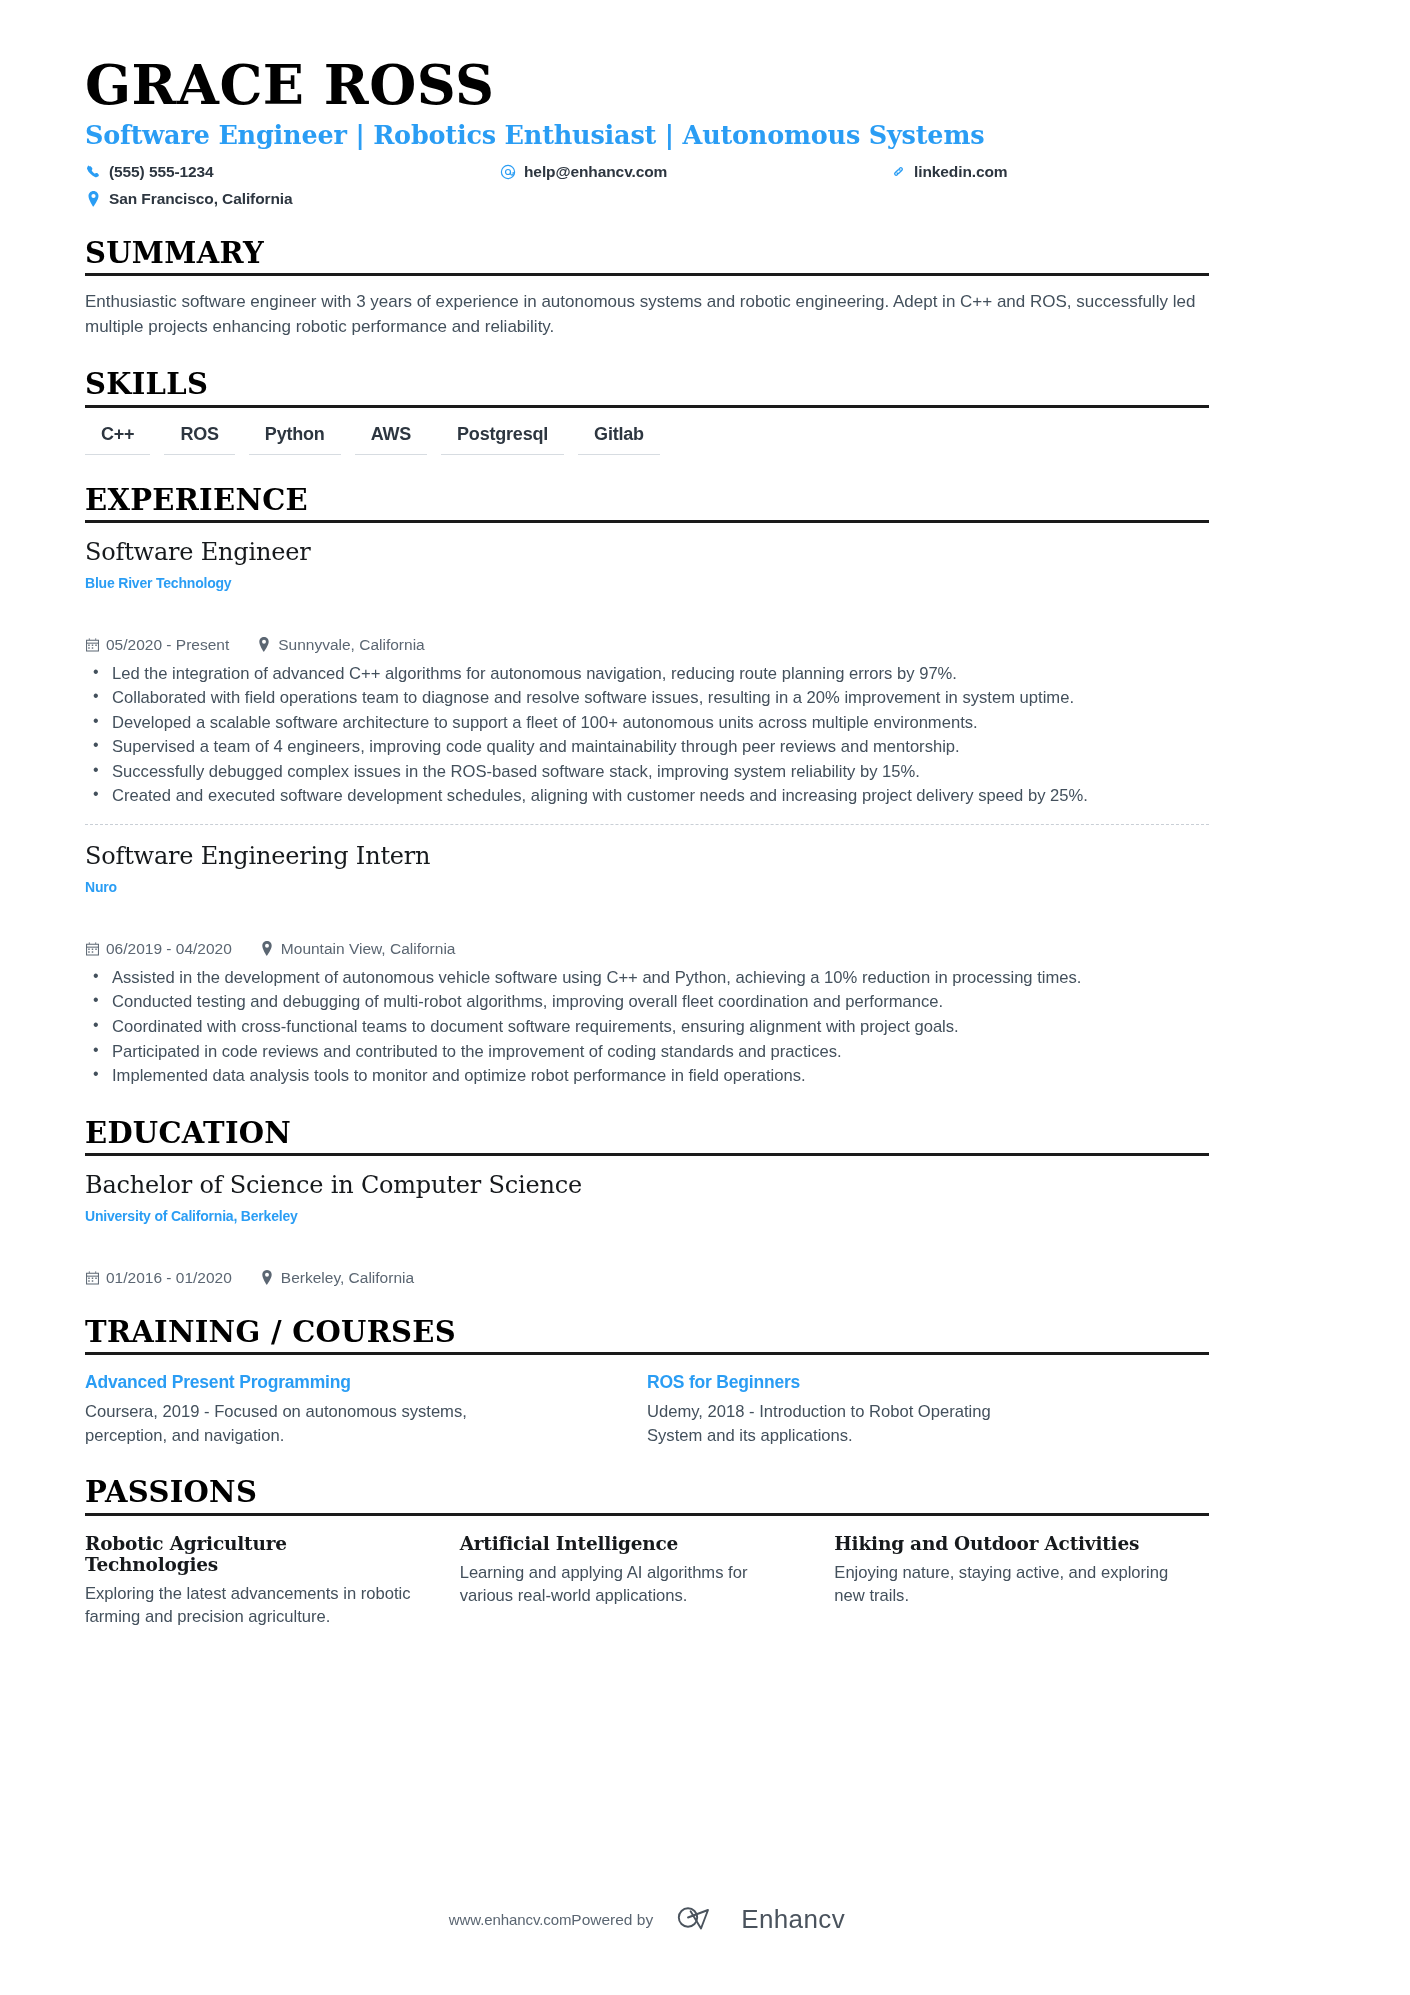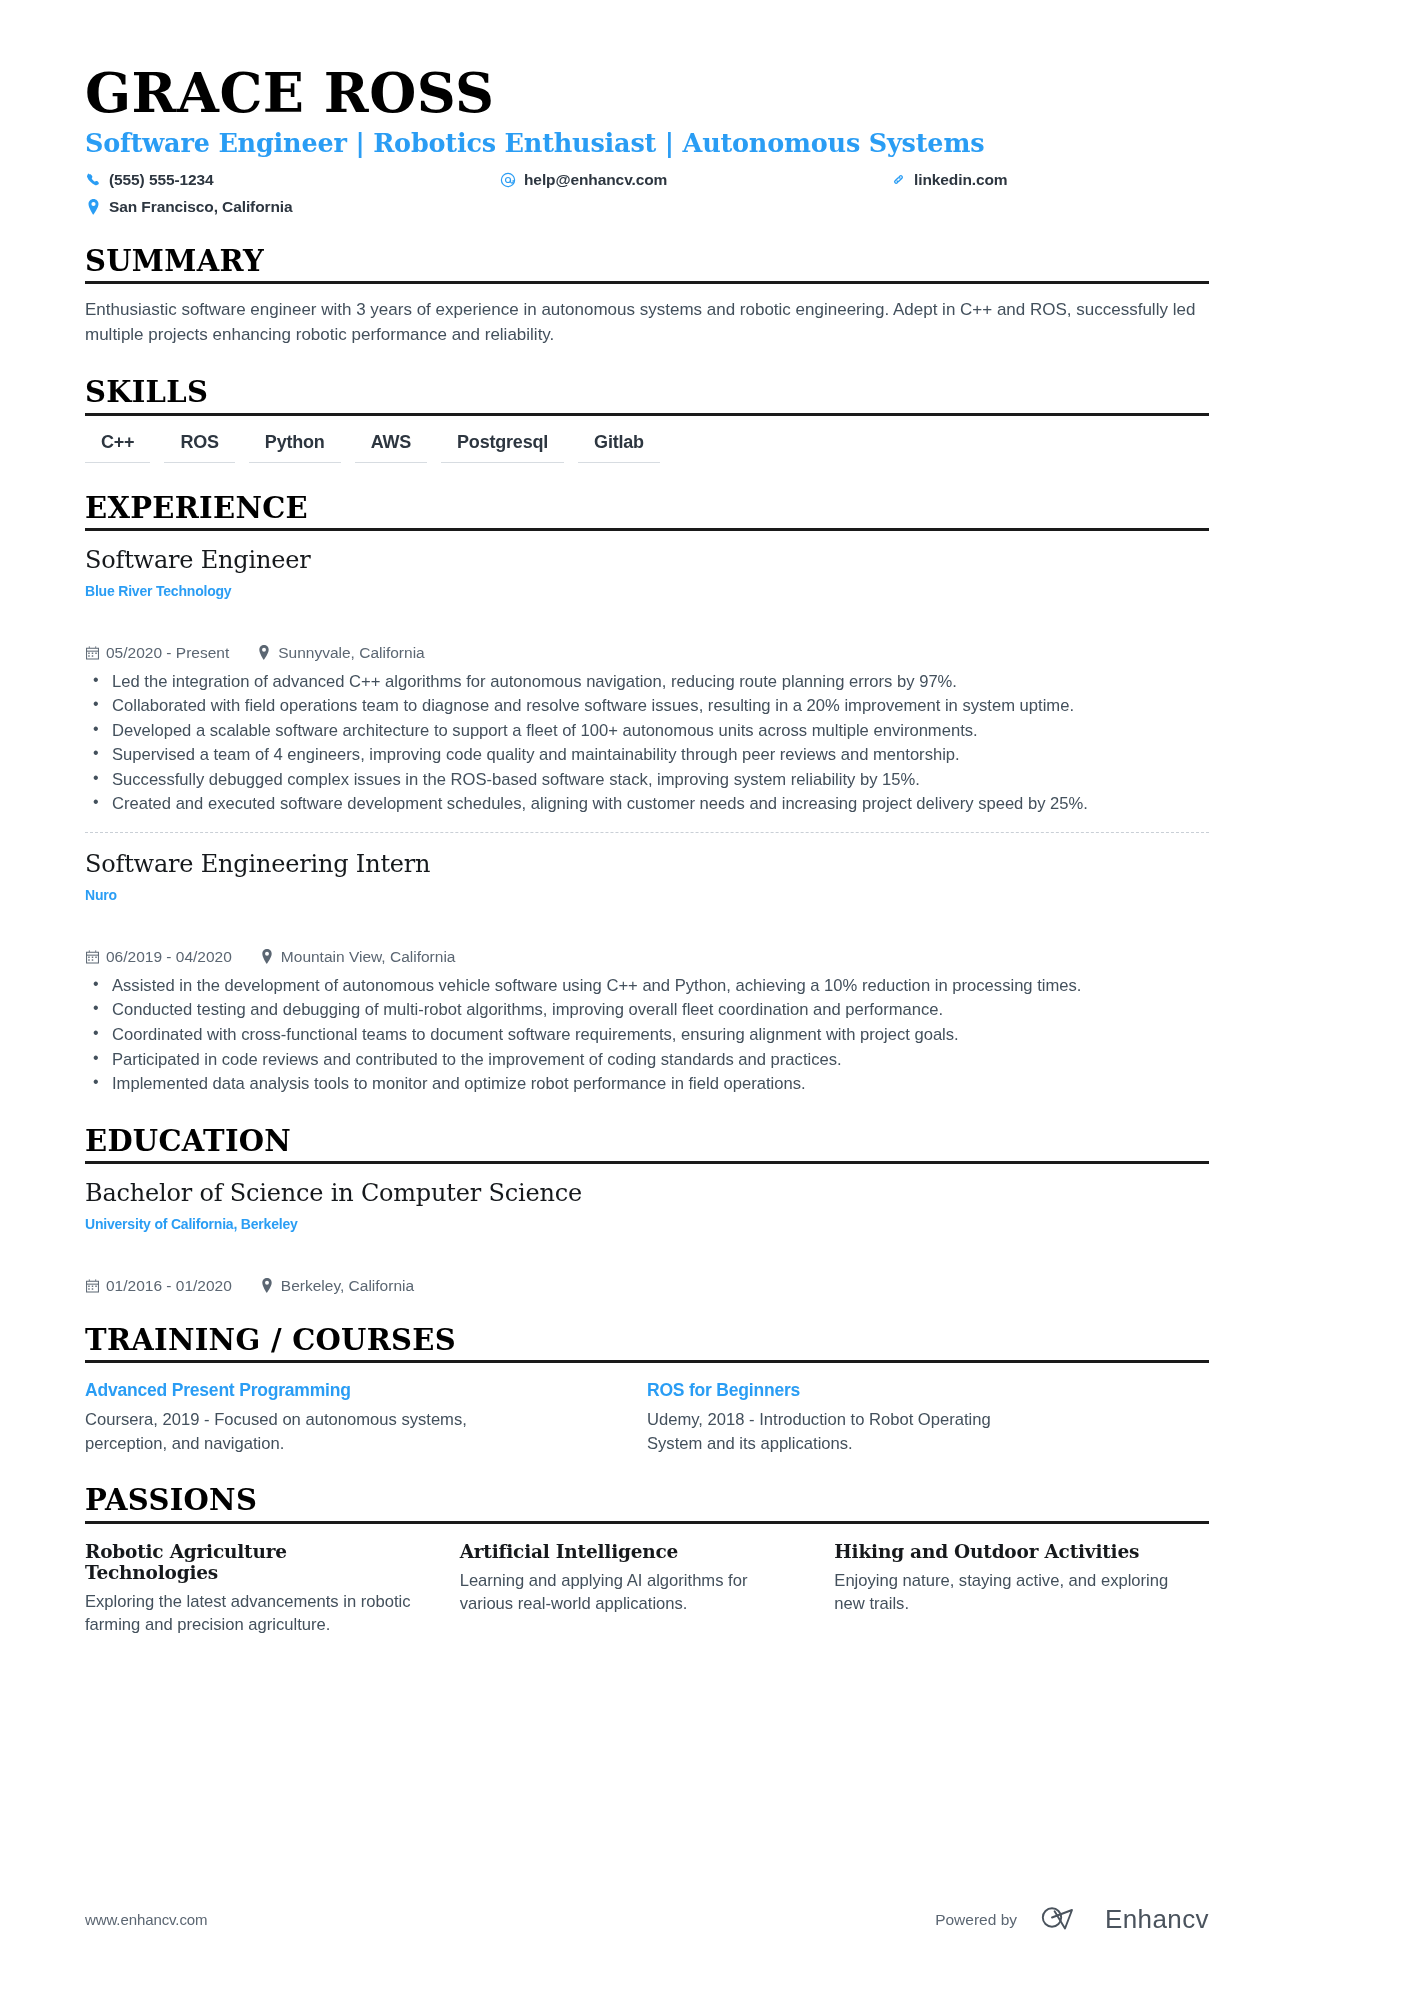--- a/index.html
+++ b/index.html
@@ -13,21 +13,21 @@
   body {
     font-family: "Liberation Sans", sans-serif;
     color: #2d3640;
     position: relative;
   }
 
   .page {
     width: 1294px;
     height: 1995px;
     position: relative;
-    padding: 8px 85px;
+    padding: 0 85px;
   }
 
   
   .header { padding-top: 56px; }
 
   .name {
     font-family: "DejaVu Serif", serif;
     font-weight: 700;
     font-size: 54px;
     letter-spacing: 0.5px;
@@ -225,21 +225,21 @@
   }
 
   
   .footer {
     position: absolute;
     left: 85px;
     right: 85px;
     bottom: 60px;
     display: flex;
     align-items: center;
-    justify-content: space-between;
+    justify-content: center;
   }
   .footer-url {
     font-size: 15px;
     color: #5b6672;
     letter-spacing: -0.1px;
   }
   .footer-right {
     display: flex;
     align-items: center;
     gap: 24px;

